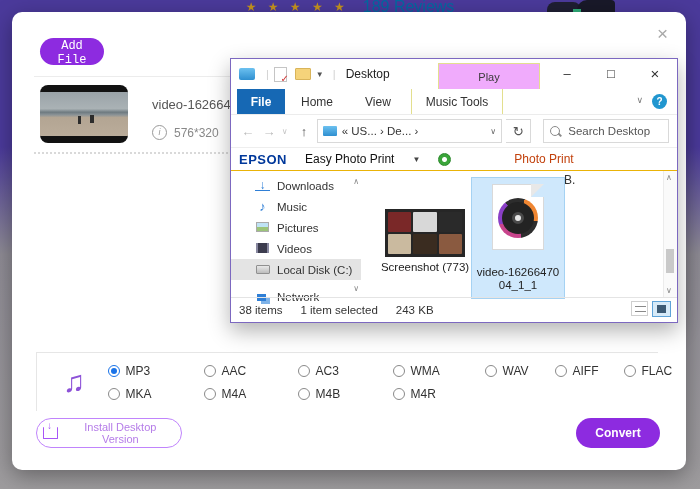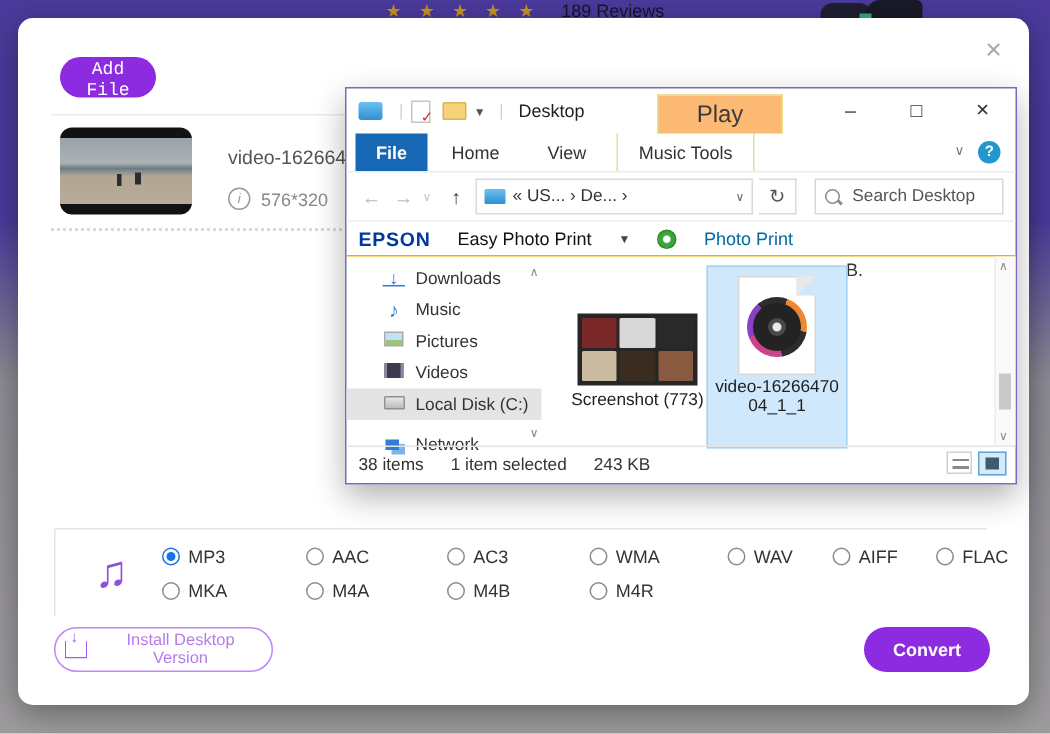--- a/index.html
+++ b/index.html
@@ -4,21 +4,21 @@
 <style>
   html,body{margin:0;padding:0;}
   body{
     width:700px;height:489px;position:relative;overflow:hidden;
     font-family:"Liberation Sans","DejaVu Sans",sans-serif;
     background:linear-gradient(180deg,#4b3a9b 0%,#4b3a9b 30%,#8f8c95 52%,#9e9c9e 100%);
   }
   
   .top-band{position:absolute;left:0;top:0;width:700px;height:13px;display:flex;align-items:center;justify-content:center;gap:14px;}
   .stars{color:#c7941e;font-size:12px;letter-spacing:4px;line-height:12px;}
-  .reviews{color:#0f172a;font-size:12px;line-height:12px;}
+  .reviews{color:#0369a1;font-size:16px;line-height:12px;}
   .hero-silhouette{position:absolute;left:547px;top:0;width:68px;height:13px;}
   .hero-silhouette .blob1{position:absolute;left:0;top:2px;width:34px;height:11px;background:#1f1f33;border-radius:8px 8px 0 0;}
   .hero-silhouette .blob2{position:absolute;left:30px;top:0;width:38px;height:13px;background:#191929;border-radius:10px 4px 0 0;}
   .hero-silhouette .green{position:absolute;left:26px;top:9px;width:8px;height:4px;background:#2fae7a;}
   
   .modal{position:absolute;left:12px;top:12px;width:674px;height:458px;background:#fff;border-radius:10px;box-shadow:0 6px 22px rgba(0,0,0,.35);}
   .modal-close{position:absolute;right:18px;top:12px;font-size:19px;color:#a9a9a9;cursor:pointer;line-height:19px;}
   .btn-addfile{position:absolute;left:28px;top:26px;width:64px;height:27px;background:#8d2be0;color:#fff;border:none;border-radius:14px;font-size:12px;font-family:Liberation Mono, monospace;}
   .divider-top{position:absolute;left:22px;right:22px;top:64px;border-bottom:1px solid #ececec;}
   
@@ -47,21 +47,21 @@
   
   .explorer{position:absolute;left:230px;top:58px;width:448px;height:265px;background:#fff;border:1px solid #7c68c0;box-shadow:0 8px 20px rgba(0,0,0,.3);box-sizing:border-box;display:flex;flex-direction:column;font-size:12px;color:#222;}
   .titlebar{height:30px;position:relative;display:flex;align-items:center;padding-left:8px;flex:none;}
   .win-icon{width:16px;height:12px;background:linear-gradient(#6cc1f0,#2f8fd0);border-radius:2px;margin-right:6px;}
   .tb-sep{color:#d0d0d0;margin:0 5px;font-size:11px;}
   .qa-doc{width:11px;height:13px;border:1px solid #c5c5c5;background:#fff;position:relative;margin-right:8px;}
   .qa-doc::after{content:"✓";position:absolute;right:-3px;bottom:-3px;color:#d03030;font-size:10px;}
   .qa-folder{width:14px;height:10px;background:#f5d37a;border:1px solid #d9b45a;border-radius:1px;margin-right:5px;}
   .qa-caret{font-size:8px;color:#555;margin-right:4px;}
   .win-title{font-size:12px;color:#222;margin-left:5px;}
-  .play-tab{position:absolute;left:207px;top:4px;width:84px;height:26px;background:#fdba74;border:1px solid #e3df8e;border-bottom:none;box-sizing:border-box;display:flex;align-items:center;justify-content:center;font-size:16px;color:#3a3a3a;}
+  .play-tab{position:absolute;left:207px;top:4px;width:102px;height:26px;background:#f0abfc;border:1px solid #e3df8e;border-bottom:none;box-sizing:border-box;display:flex;align-items:center;justify-content:center;font-size:11px;color:#3a3a3a;}
   .win-controls{position:absolute;right:0;top:0;height:30px;display:flex;}
   .win-controls span{width:44px;text-align:center;line-height:30px;font-size:13px;color:#333;}
   
   .ribbon{height:25px;position:relative;display:flex;align-items:stretch;flex:none;border-bottom:1px solid #ececec;}
   .tab-file{width:48px;margin-left:6px;background:#1668b4;color:#fff;display:flex;align-items:center;justify-content:center;font-size:12px;font-weight:bold;}
   .tab{display:flex;align-items:center;justify-content:center;font-size:12px;color:#333;padding:0 16px;}
   .tab-musictools{border-left:1px solid #e3df8e;border-right:1px solid #e3df8e;padding:0 14px;}
   .ribbon-caret{position:absolute;right:34px;top:6px;color:#777;font-size:9px;}
   .help-circle{position:absolute;right:10px;top:5px;width:15px;height:15px;background:#2196cf;border-radius:50%;color:#fff;font-size:10px;font-weight:bold;text-align:center;line-height:15px;}
   
@@ -78,21 +78,21 @@
   .mag{position:relative;width:8px;height:8px;border:1.5px solid #8a8a8a;border-radius:50%;flex:none;}
   .mag::after{content:"";position:absolute;left:7px;top:7px;width:4px;height:1.5px;background:#8a8a8a;transform:rotate(45deg);}
   .search-input{border:none;outline:none;font-size:11.5px;color:#444;width:100%;font-family:inherit;}
   .search-input::placeholder{color:#555;}
   
   .epson-bar{height:22px;display:flex;align-items:center;padding-left:8px;gap:18px;flex:none;border-bottom:1px solid #eab308;}
   .epson-logo{color:#00389b;font-weight:bold;font-size:13px;letter-spacing:.5px;}
   .epson-app{font-size:12px;color:#111;}
   .epson-caret{font-size:8px;color:#444;}
   .pp-dot{width:13px;height:13px;border-radius:50%;background:radial-gradient(circle at 50% 50%,#fff 0 2px,#3aa53a 3px);border:1px solid #2c8a2c;box-sizing:border-box;}
-  .pp-label{font-size:12px;color:#0369a1;}
+  .pp-label{font-size:12px;color:#c2410c;margin-left:45px;}
   
   .main{flex:1;display:flex;min-height:0;}
   .sidebar{width:130px;position:relative;padding-top:4px;box-sizing:border-box;flex:none;}
   .side-item{height:21px;display:flex;align-items:center;gap:7px;padding-left:24px;font-size:11.5px;color:#333;}
   .side-item.selected{background:#e4e4e4;}
   .side-item.gap{margin-top:6px;align-items:center;}
   .si{width:15px;text-align:center;flex:none;}
   .icon-download{color:#2f7fd6;font-weight:bold;font-size:12px;border-bottom:1.5px solid #2f7fd6;line-height:10px;}
   .icon-music{color:#2f7fd6;font-size:13px;}
   .icon-pictures{display:inline-block;width:13px;height:10px;border:1px solid #aaa;background:linear-gradient(180deg,#bfe3f5 55%,#9cc47a 55%);box-sizing:border-box;}
@@ -107,21 +107,21 @@
   .shot-thumb{width:80px;height:48px;background:#262626;margin:0 auto;display:grid;grid-template-columns:1fr 1fr 1fr;grid-template-rows:1fr 1fr;gap:2px;padding:3px;box-sizing:border-box;}
   .shot-thumb div{border-radius:1px;}
   .shot-label{text-align:center;font-size:11.5px;color:#222;margin-top:4px;}
   .video-item{position:absolute;left:110px;top:6px;width:94px;height:122px;background:#cfe8fc;border:1px solid #a5d2f3;box-sizing:border-box;}
   .page-icon{position:relative;width:52px;height:66px;background:#fff;border:1px solid #d9d9d9;margin:6px auto 2px;box-sizing:border-box;}
   .page-fold{position:absolute;right:-1px;top:-1px;width:0;height:0;border-left:13px solid #e8e8e8;border-top:13px solid #cfe8fc;transform:rotate(90deg);}
   .disc{position:absolute;left:5px;top:13px;width:40px;height:40px;border-radius:50%;
     background:conic-gradient(from 20deg,#ef8632 0 80deg,#2d2d2d 80deg 150deg,#c8458c 150deg 230deg,#8a3fc6 230deg 300deg,#2d2d2d 300deg 360deg);}
   .disc::before{content:"";position:absolute;left:4px;top:4px;width:32px;height:32px;border-radius:50%;background:#232323;}
   .disc::after{content:"";position:absolute;left:14px;top:14px;width:12px;height:12px;border-radius:50%;background:#e8e8e8;border:3px solid #4a4a4a;box-sizing:border-box;}
-  .video-label{text-align:center;font-size:11.5px;color:#222;line-height:13px;width:88px;margin:2px auto 0;word-break:break-all;}
+  .video-label{text-align:center;font-size:11.5px;color:#222;line-height:13px;width:88px;margin:16px auto 0;word-break:break-all;}
   .files-scrollbar{position:absolute;right:0;top:0;bottom:0;width:13px;border-left:1px solid #ececec;background:#fafafa;}
   .fs-up{position:absolute;top:2px;left:2px;color:#888;font-size:8px;}
   .fs-down{position:absolute;bottom:2px;left:2px;color:#888;font-size:8px;}
   .fs-thumb{position:absolute;left:2px;top:62%;width:8px;height:24px;background:#c9c9c9;}
   
   .statusbar{height:24px;border-top:1px solid #e4e4e4;display:flex;align-items:center;padding:0 8px;gap:18px;font-size:11.5px;color:#333;flex:none;position:relative;}
   .view-icons{position:absolute;right:6px;top:3px;display:flex;gap:4px;}
   .vi-list{width:17px;height:15px;border:1px solid #cfcfcf;background:repeating-linear-gradient(180deg,#fff 0 2px,#8a8a8a 2px 3.5px,#fff 3.5px 5px);background-size:11px 100%;background-position:3px 2px;background-repeat:no-repeat;box-sizing:border-box;}
   .vi-thumbs{width:19px;height:16px;border:1px solid #5ea3d8;background:#d6eaf8;box-sizing:border-box;display:flex;align-items:center;justify-content:center;}
   .vi-thumbs div{width:9px;height:8px;background:#3c5a74;}

